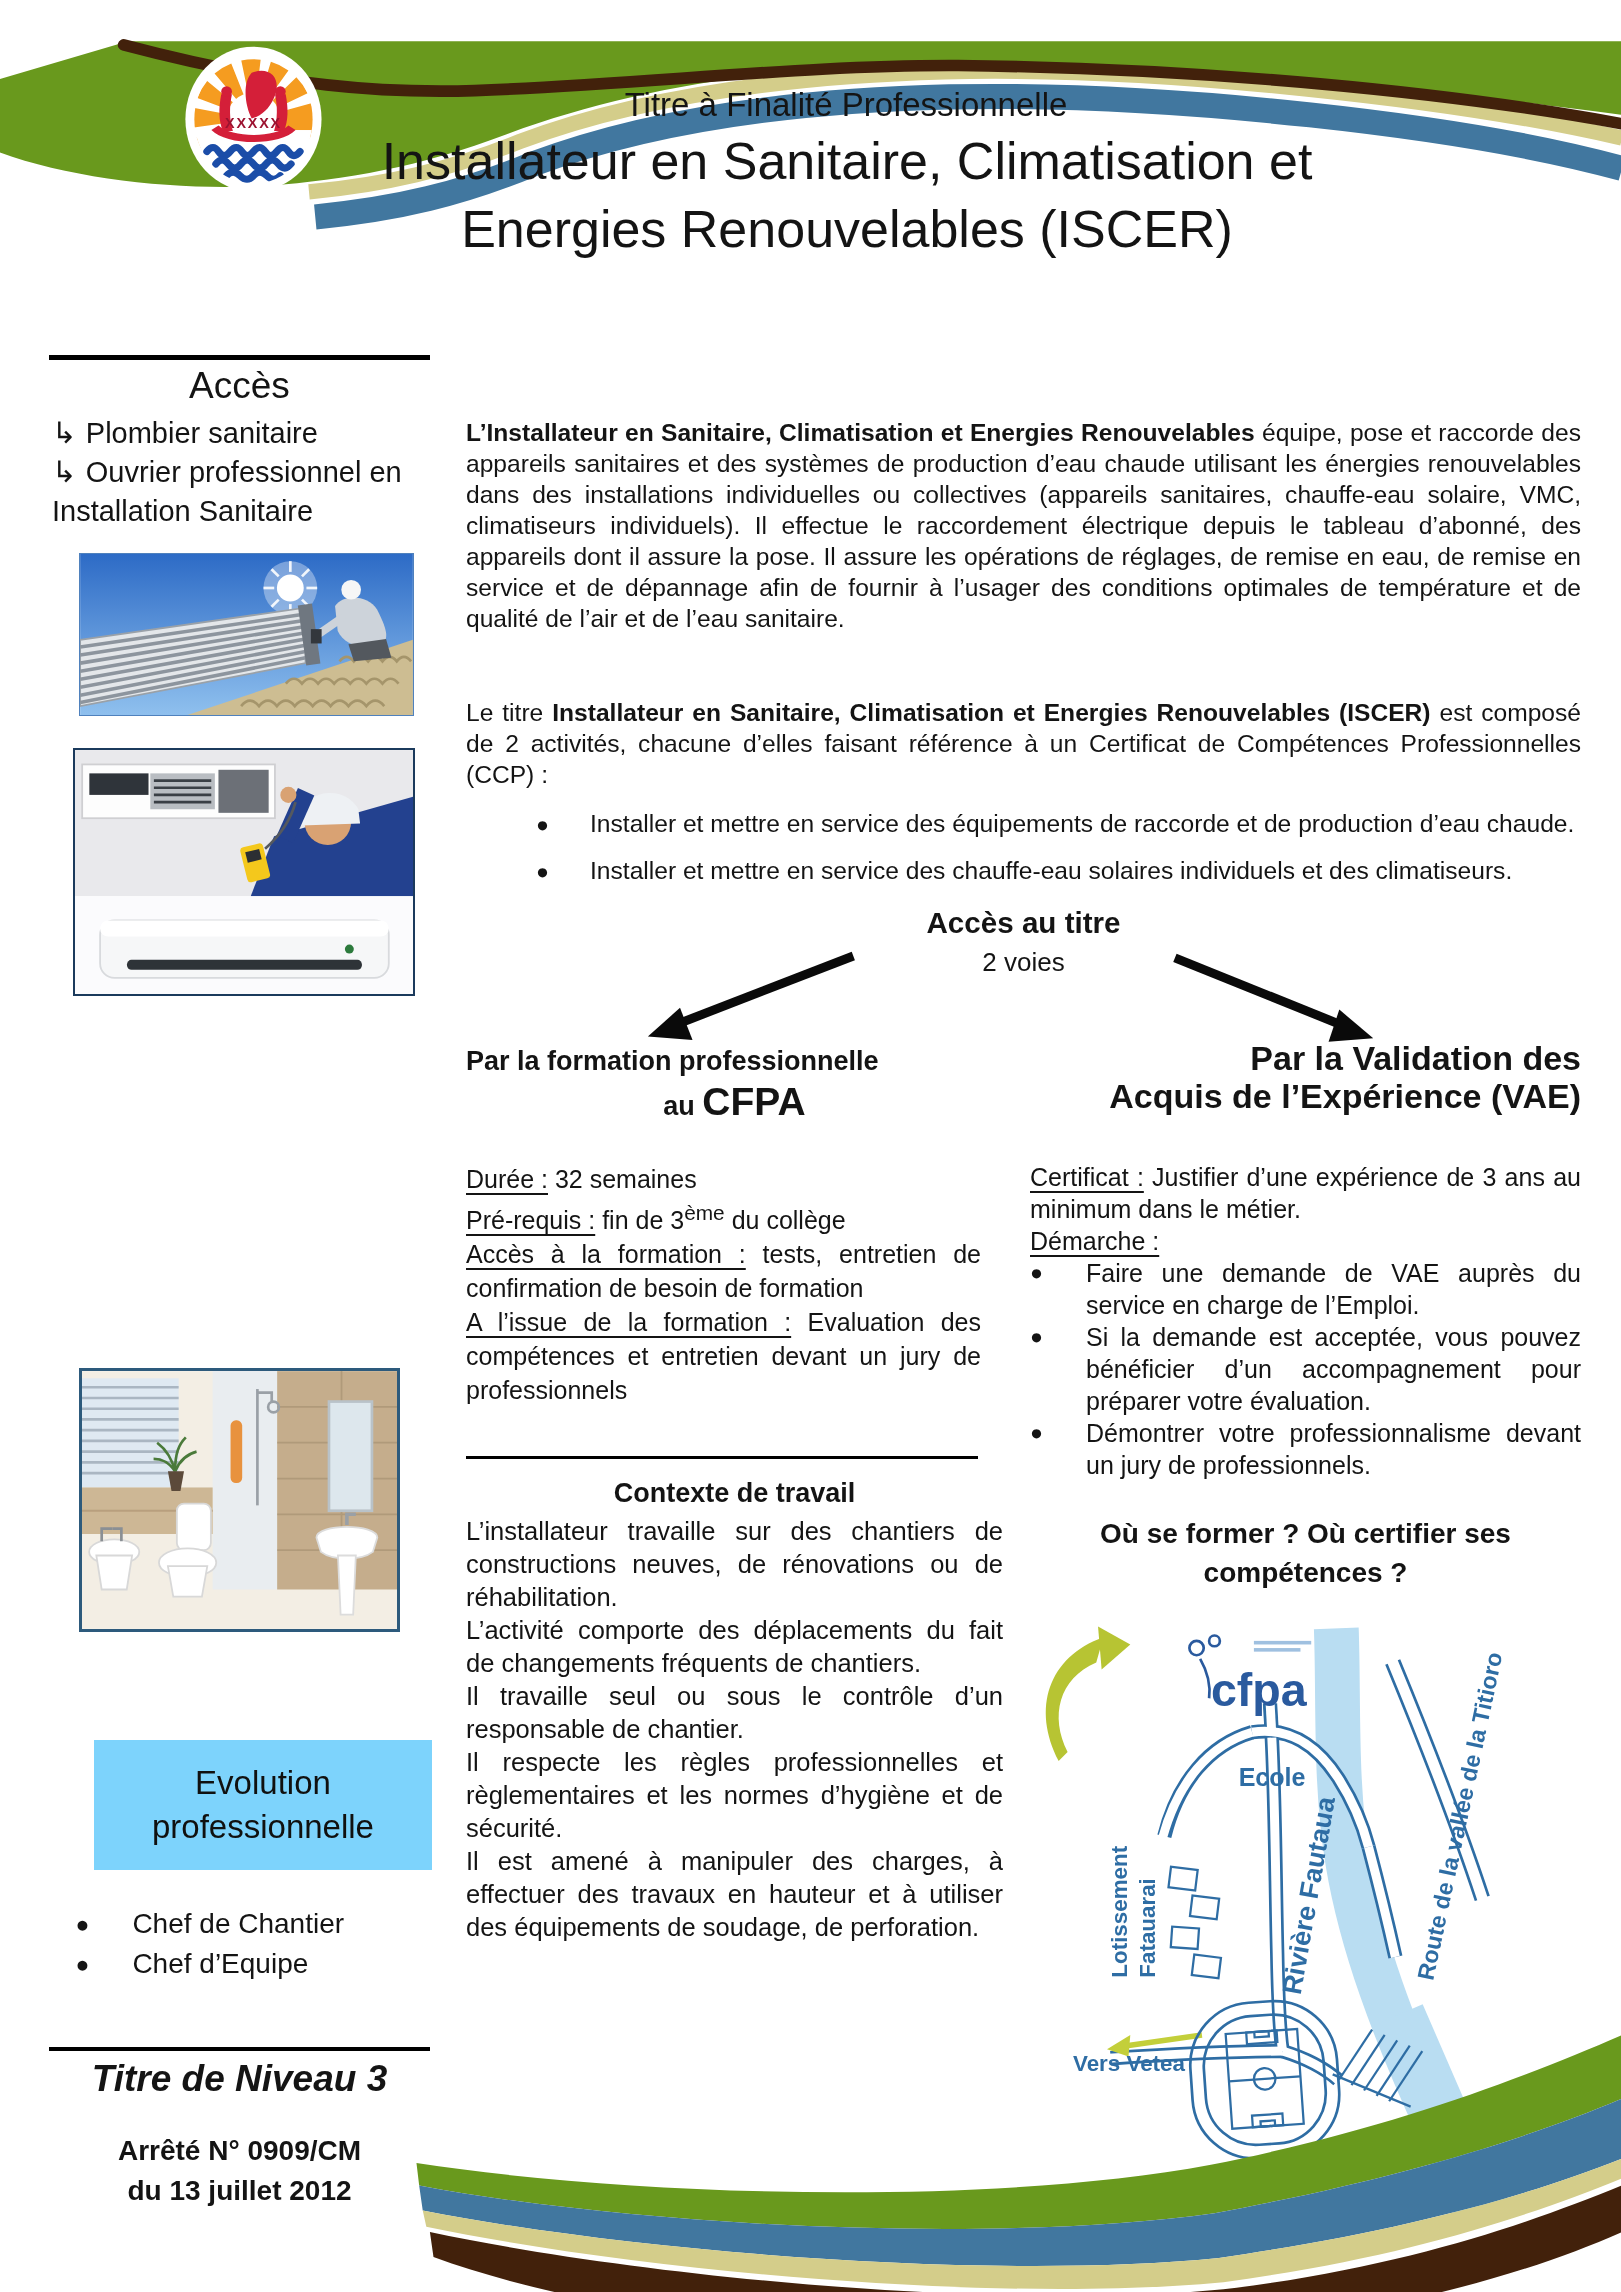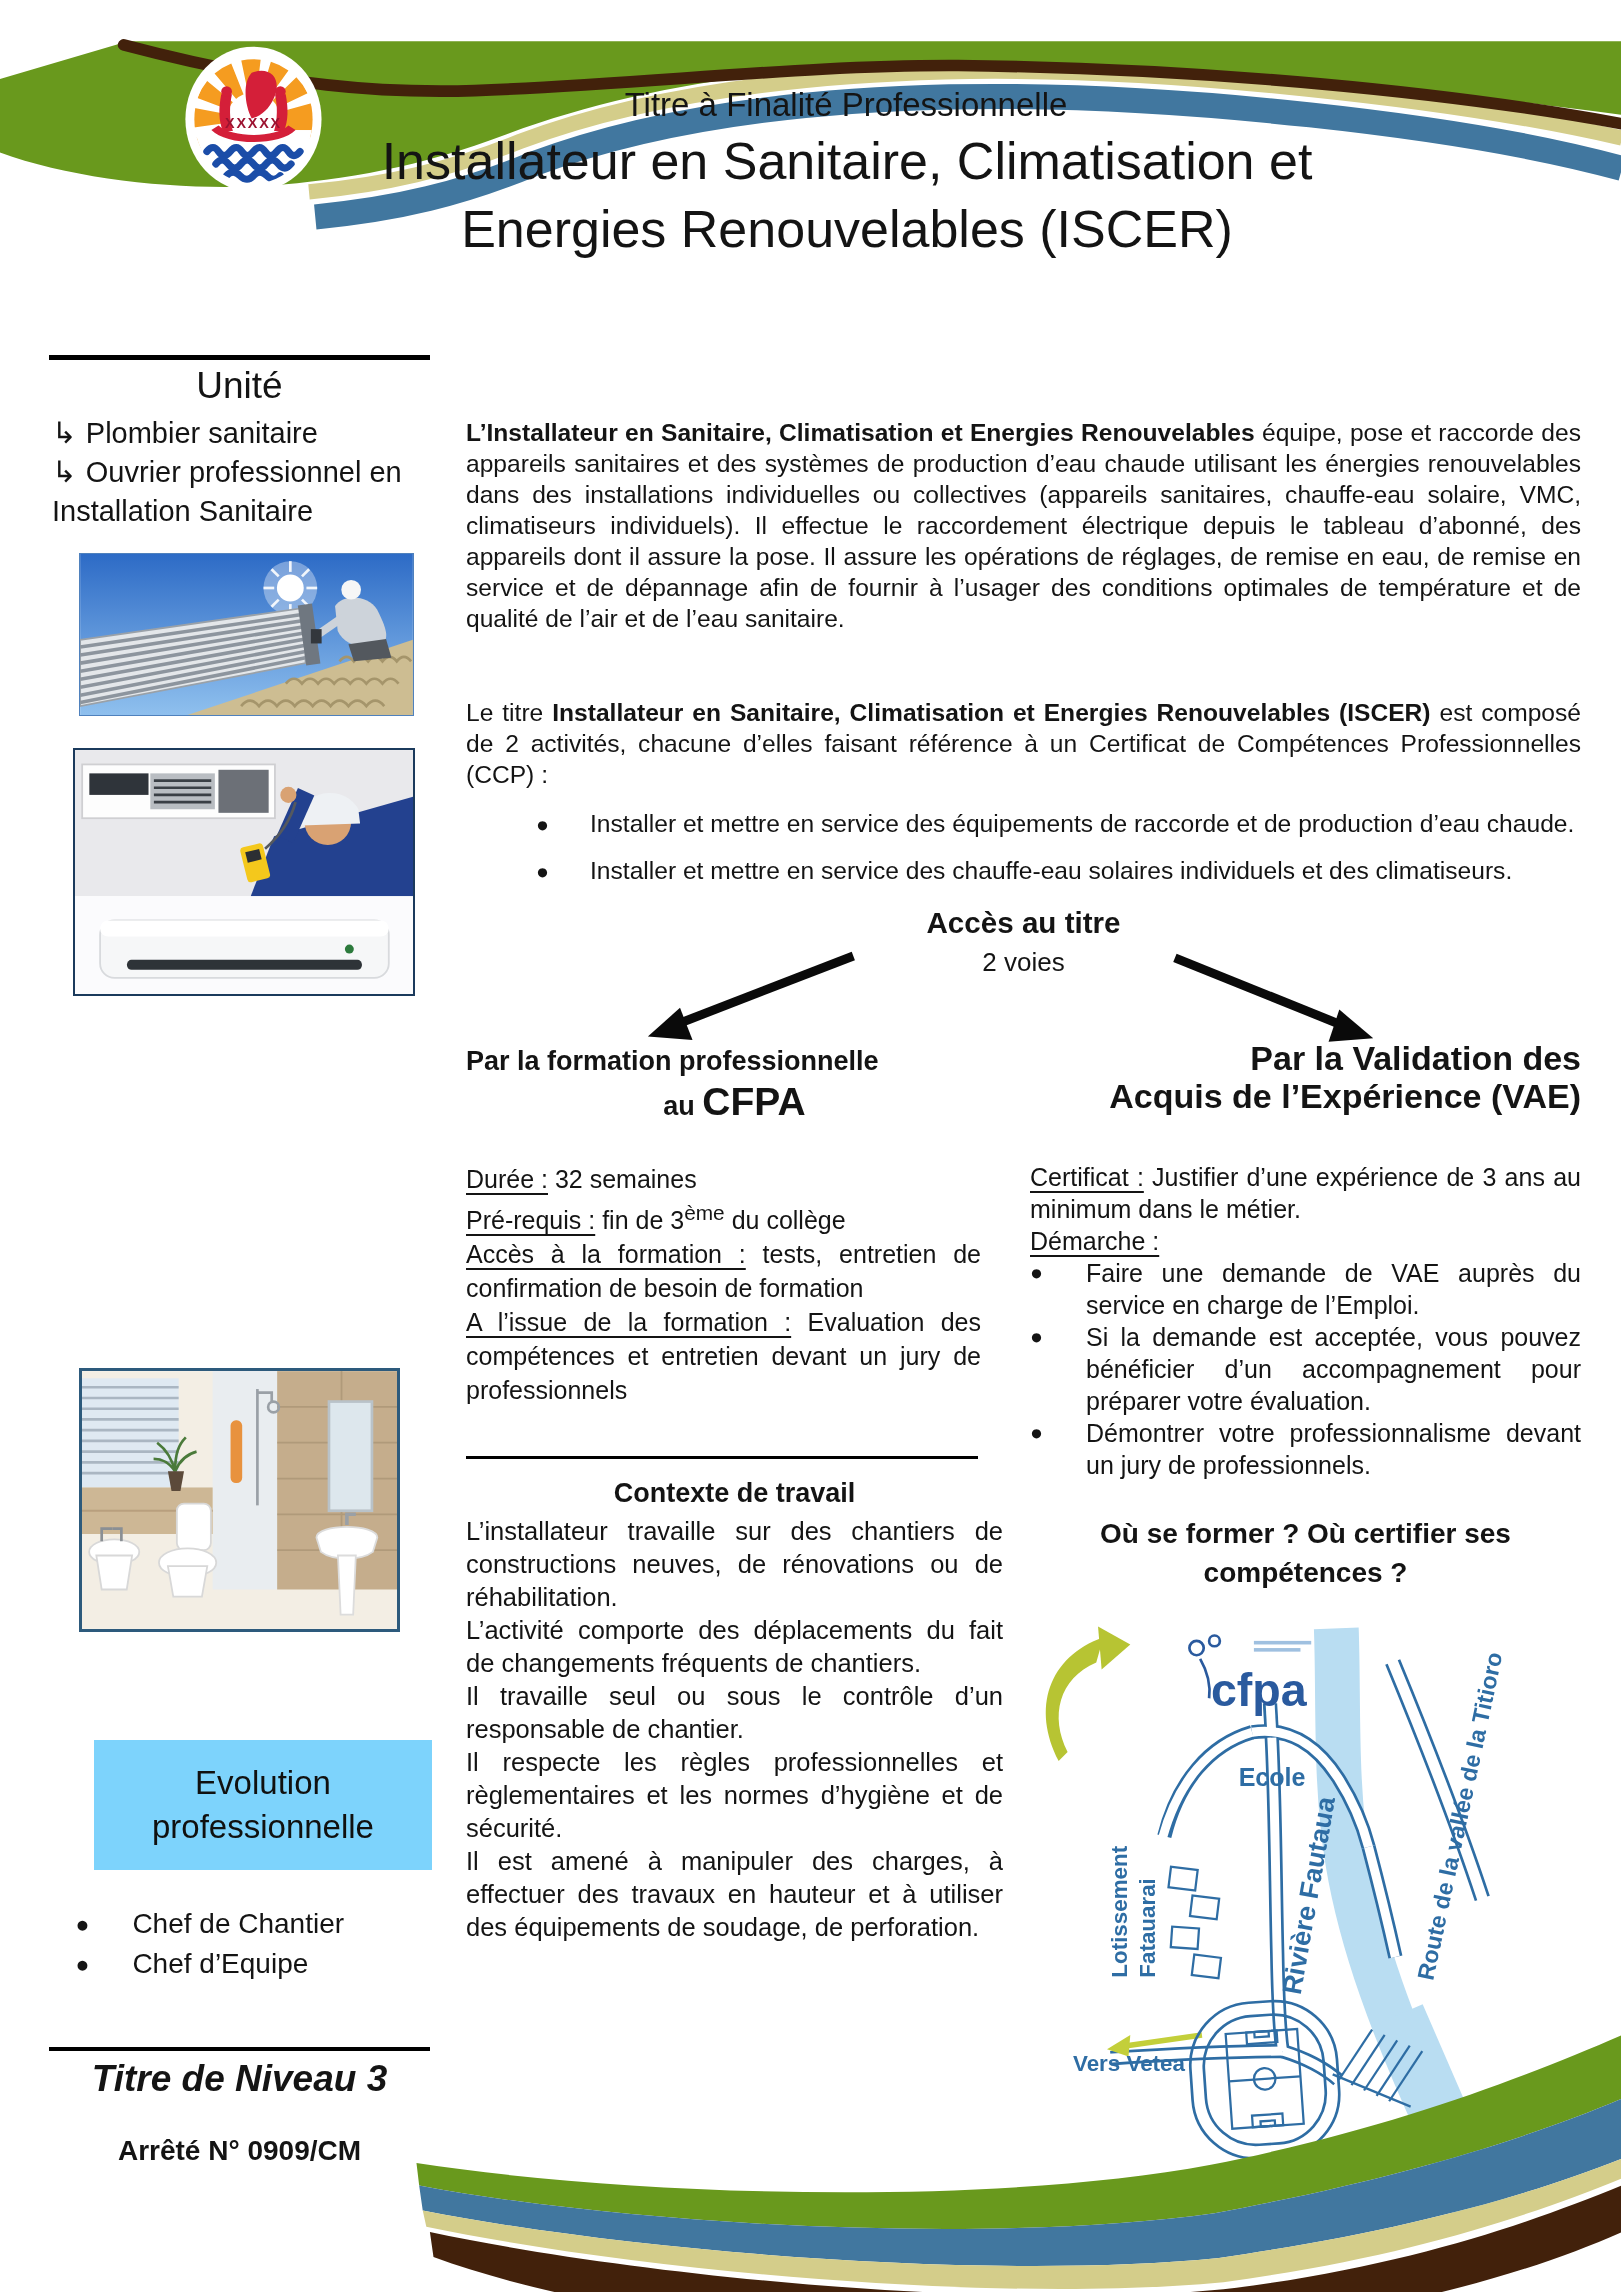--- a/index.html
+++ b/index.html
@@ -93,21 +93,21 @@
         </g>
       </g>
     </g>
   </svg>
 
   <div class="abs kicker">Titre à Finalité Professionnelle</div>
   <div class="abs title1">Installateur en Sanitaire, Climatisation et</div>
   <div class="abs title2">Energies Renouvelables (ISCER)</div>
 
   <div class="abs rule" style="left:49px;top:355px;width:381px;height:4.5px;"></div>
-  <div class="abs metier-h">Unité</div>
+  <div class="abs metier-h">Accès</div>
   <div class="abs metier-list">
     <div class="metier-item">
       <span class="mglyph">↳</span><span>Plombier sanitaire</span>
     </div>
     <div class="metier-item">
       <span class="mglyph">↳</span><span>Ouvrier professionnel en Installation Sanitaire</span>
     </div>
   </div>
 
   <svg class="photo" style="left:79px;top:553px;border:0.9px solid #4f81bd;" width="333" height="161" viewBox="0 0 372 180">
@@ -263,20 +263,21 @@
     <div class="dotrow">
       <span class="dot">●</span>
       <span>Chef d’Equipe</span>
     </div>
   </div>
 
   <div class="abs rule" style="left:49px;top:2047px;width:381px;height:3.6px;"></div>
   <div class="abs level">Titre de Niveau 3</div>
   <div class="abs decree">
     <div>Arrêté N° 0909/CM</div>
+    <div>du 13 juillet 2012</div>
   </div>
 
   <p class="abs intro just" style="margin:0;">
     <span class="b">L’Installateur en Sanitaire, Climatisation et Energies Renouvelables</span><span> équipe, pose et raccorde des appareils sanitaires et des systèmes de production d’eau chaude utilisant les énergies renouvelables dans des installations individuelles ou collectives (appareils sanitaires, chauffe-eau solaire, VMC, climatiseurs individuels). Il effectue le raccordement électrique depuis le tableau d’abonné, des appareils dont il assure la pose. Il assure les opérations de réglages, de remise en eau, de remise en service et de dépannage afin de fournir à l’usager des conditions optimales de température et de qualité de l’air et de l’eau sanitaire.</span>
   </p>
 
   <p class="abs compo just" style="margin:0;">
     <span>Le titre </span><span class="b">Installateur en Sanitaire, Climatisation et Energies Renouvelables (ISCER)</span><span> est composé de 2 activités, chacune d’elles faisant référence à un Certificat de Compétences Professionnelles (CCP) :</span>
   </p>
 

